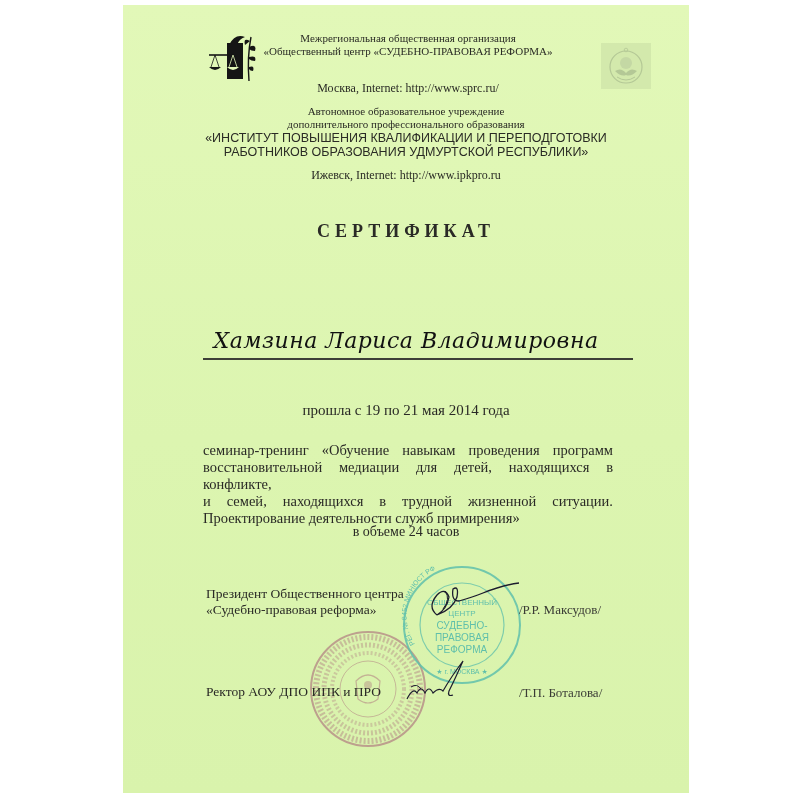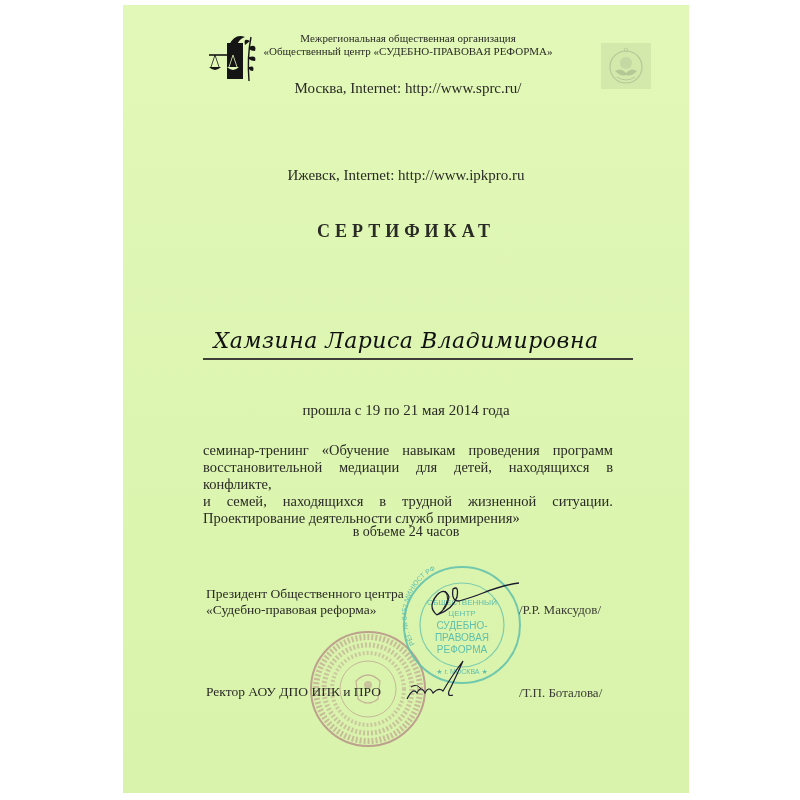--- a/index.html
+++ b/index.html
@@ -9,21 +9,21 @@
   }
   .page {
     position: absolute; left: 117px; top: 5px; width: 566px; height: 788px;
     background: #dff7b4;
     background-image: linear-gradient(180deg, #e2f8b8 0%, #dcf5b0 55%, #d9f3ac 100%);
     margin-left: 6px;
   }
   .abs { position: absolute; }
   .center { text-align: center; }
   .hdr { font-size: 11px; line-height: 13px; color: #2a2b25; }
-  .hdr-small { font-size: 15px; line-height: 12px; color: #2a2b25; }
+  .hdr-small { font-size: 12px; line-height: 12px; color: #2a2b25; }
   .hdr-inst { font-size: 12.5px; line-height: 14px; font-family: "Liberation Sans", sans-serif; color: #2a2b25; }
   .title {
     font-size: 18px; font-weight: bold; letter-spacing: 5px; color: #2a2a26;
   }
   .lead { font-size: 15px; color: #2a2a26; }
   .name {
     font-family: "DejaVu Serif", serif; font-style: italic; font-size: 22px; color: #111;
     letter-spacing: 0.5px;
   }
   .underline { height: 1.5px; background: #3d3f38; }
@@ -66,20 +66,26 @@
       <path d="M16 34 Q25 40 34 34" fill="none" stroke="#b4c896" stroke-width="1"></path>
     </svg>
   </div>
 
   <div class="abs center hdr" style="left:90px; top:27px; width:390px;">
     <div>Межрегиональная общественная организация</div>
     <div>«Общественный центр «СУДЕБНО-ПРАВОВАЯ РЕФОРМА»</div>
   </div>
   <div class="abs center hdr-small" style="left:90px; top:77px; width:390px;">Москва,  Internet: http://www.sprc.ru/</div>
 
+  <div class="abs center" style="left:40px; top:100px; width:486px;">
+    <div class="hdr">Автономное образовательное учреждение</div>
+    <div class="hdr">дополнительного профессионального образования</div>
+    <div class="hdr-inst">«ИНСТИТУТ ПОВЫШЕНИЯ КВАЛИФИКАЦИИ И ПЕРЕПОДГОТОВКИ</div>
+    <div class="hdr-inst">РАБОТНИКОВ ОБРАЗОВАНИЯ УДМУРТСКОЙ РЕСПУБЛИКИ»</div>
+  </div>
   <div class="abs center hdr-small" style="left:40px; top:164px; width:486px;">Ижевск, Internet: http://www.ipkpro.ru</div>
 
   <div class="abs center title" style="left:40px; top:216px; width:486px;">СЕРТИФИКАТ</div>
 
 
   <div class="abs center name" style="left:40px; top:323px; width:486px;">Хамзина Лариса Владимировна</div>
   <div class="abs underline" style="left:80px; top:353px; width:430px;"></div>
 
   <div class="abs center lead" style="left:40px; top:397px; width:486px;">прошла с 19 по 21 мая 2014 года</div>
 

